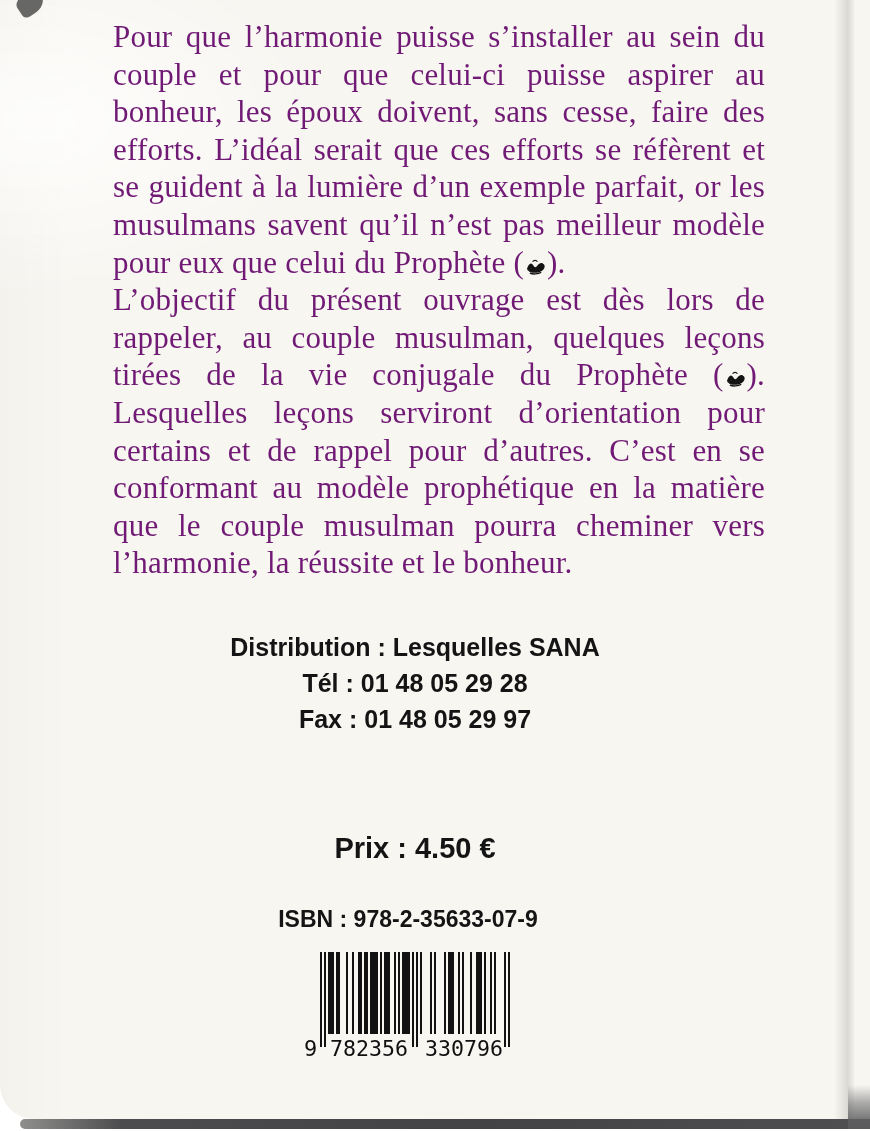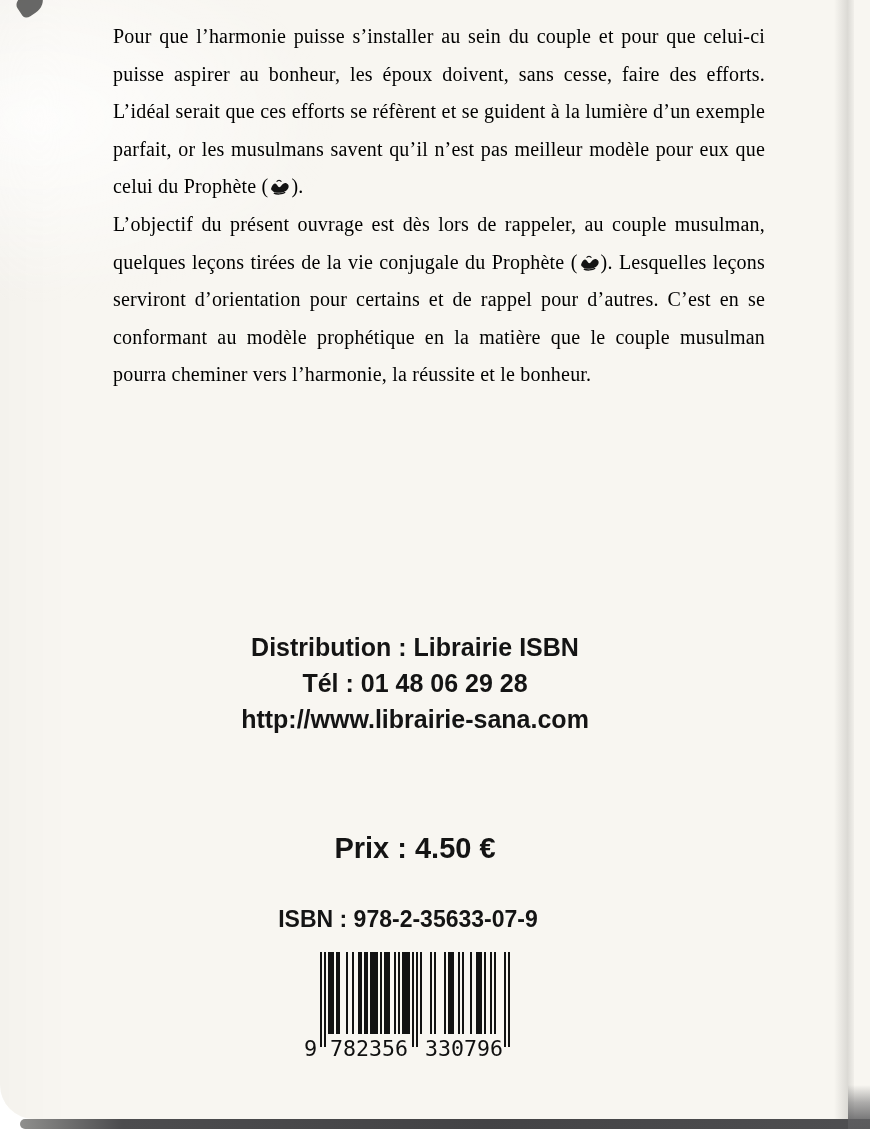--- a/index.html
+++ b/index.html
@@ -39,22 +39,22 @@
     background:linear-gradient(to right, rgba(70,70,66,0) 0%, rgba(70,70,66,0.16) 68%, rgba(70,70,66,0.04) 100%);
     z-index:3;
   }
   .topleft-smudge{
     position:absolute;top:-7px;left:17px;width:27px;height:21px;
     background:#4e4e4c;border-radius:45% 60% 70% 30%;
     transform:rotate(-34deg);opacity:.85;z-index:3;
   }
   .synopsis{
     position:absolute;top:18px;left:113px;width:652px;
-    font-size:20px;line-height:37.6px;letter-spacing:.2px;
-    text-align:justify;color:#000000;z-index:4;
+    font-size:31px;line-height:37.6px;letter-spacing:.2px;
+    text-align:justify;color:#701a75;z-index:4;
   }
   .synopsis p{margin:0;}
   .pbuh{
     display:inline-block;width:23px;height:19px;vertical-align:-3px;
   }
   .block-sans{
     font-family:"Liberation Sans","DejaVu Sans",sans-serif;
     font-weight:600;color:#141414;text-align:center;z-index:4;
   }
   .contact{
@@ -97,23 +97,23 @@
             <path d="M9 5c1-2 4-2 5 0" stroke="#141414" stroke-width="1.2" fill="none"></path>
           </svg></span><span>).</span></p>
     <p><span>L’objectif du présent ouvrage est dès lors de rappeler, au couple musulman, quelques leçons tirées de la vie conjugale du Prophète (</span><span class="pbuh"><svg viewBox="0 0 24 20" width="23" height="19" aria-hidden="true">
             <path d="M3 13c1-5 4-8 6-5s3 4 5 1 5-4 7-1-1 7-5 8-9 1-11-1-2-1-2-2z" fill="#141414"></path>
             <path d="M6 17c3 1.3 9 1.3 12-1" stroke="#141414" stroke-width="1.4" fill="none"></path>
             <path d="M9 5c1-2 4-2 5 0" stroke="#141414" stroke-width="1.2" fill="none"></path>
           </svg></span><span>). Lesquelles leçons serviront d’orientation pour certains et de rappel pour d’autres. C’est en se conformant au modèle prophétique en la matière que le couple musulman pourra cheminer vers l’harmonie, la réussite et le bonheur.</span></p>
   </div>
 
   <div class="contact block-sans">
-    <div>Distribution : Librairie ISBN</div>
-    <div>Tél : 01 48 06 29 28</div>
-    <div>http://www.librairie-sana.com</div>
+    <div>Distribution : Lesquelles SANA</div>
+    <div>Tél : 01 48 05 29 28</div>
+    <div>Fax : 01 48 05 29 97</div>
   </div>
 
   <div class="price block-sans">Prix : 4.50 €</div>
 
   <div class="isbn block-sans">ISBN : 978-2-35633-07-9</div>
 
   <div class="barcode">
     <svg width="208" height="110" viewBox="0 0 208 110">
       <g id="bars" fill="#121212">
           <rect x="16" y="2" width="2" height="95"></rect>

